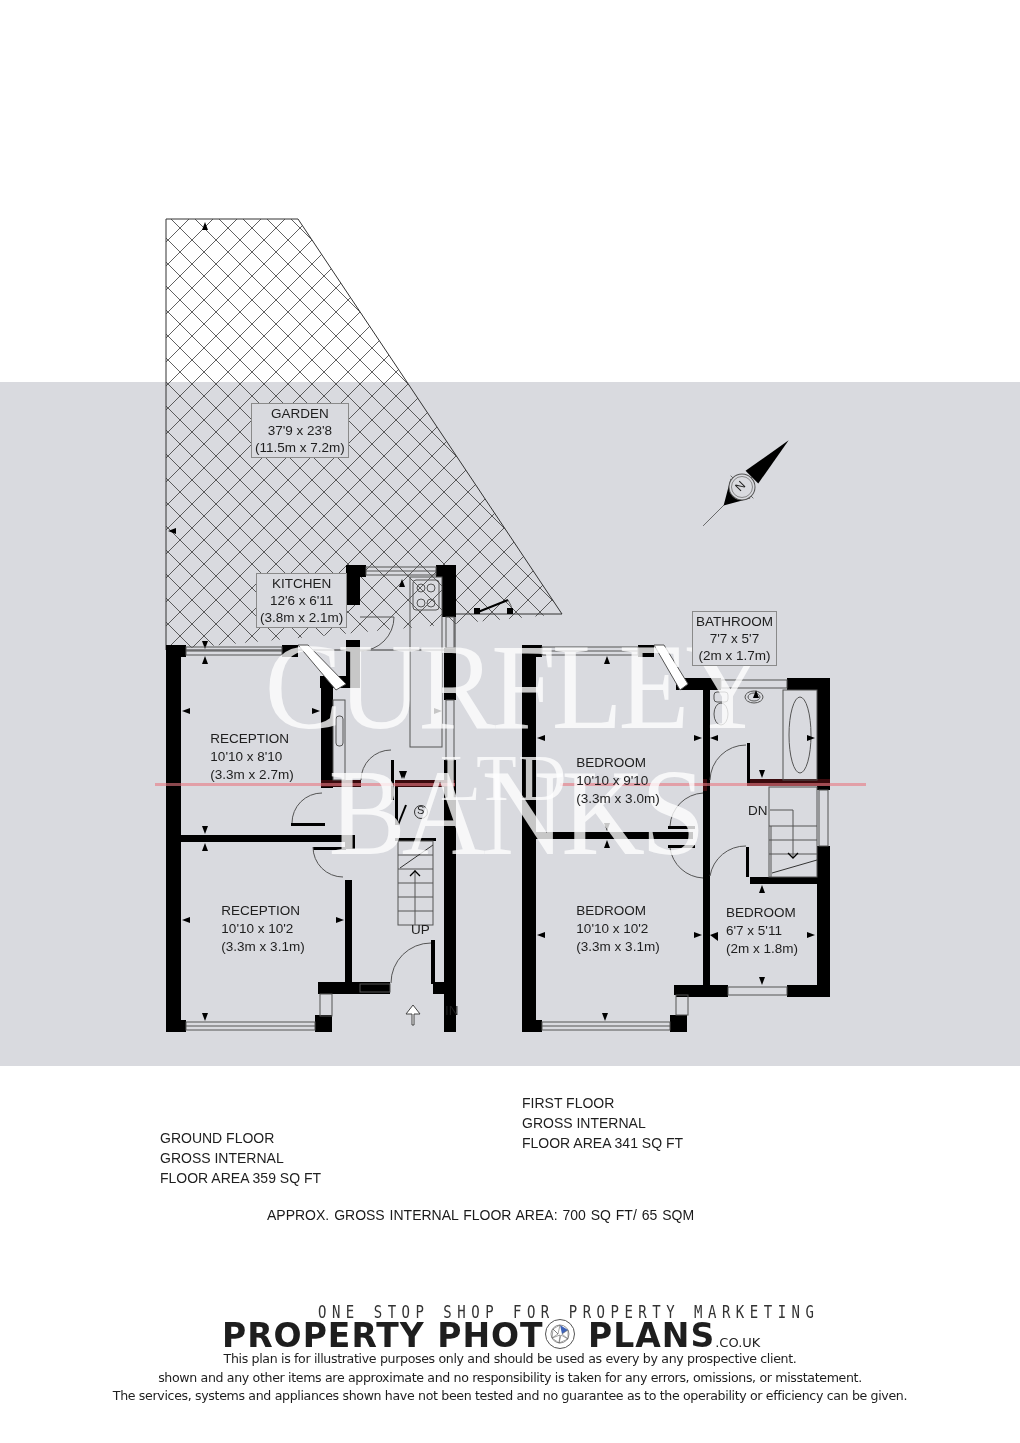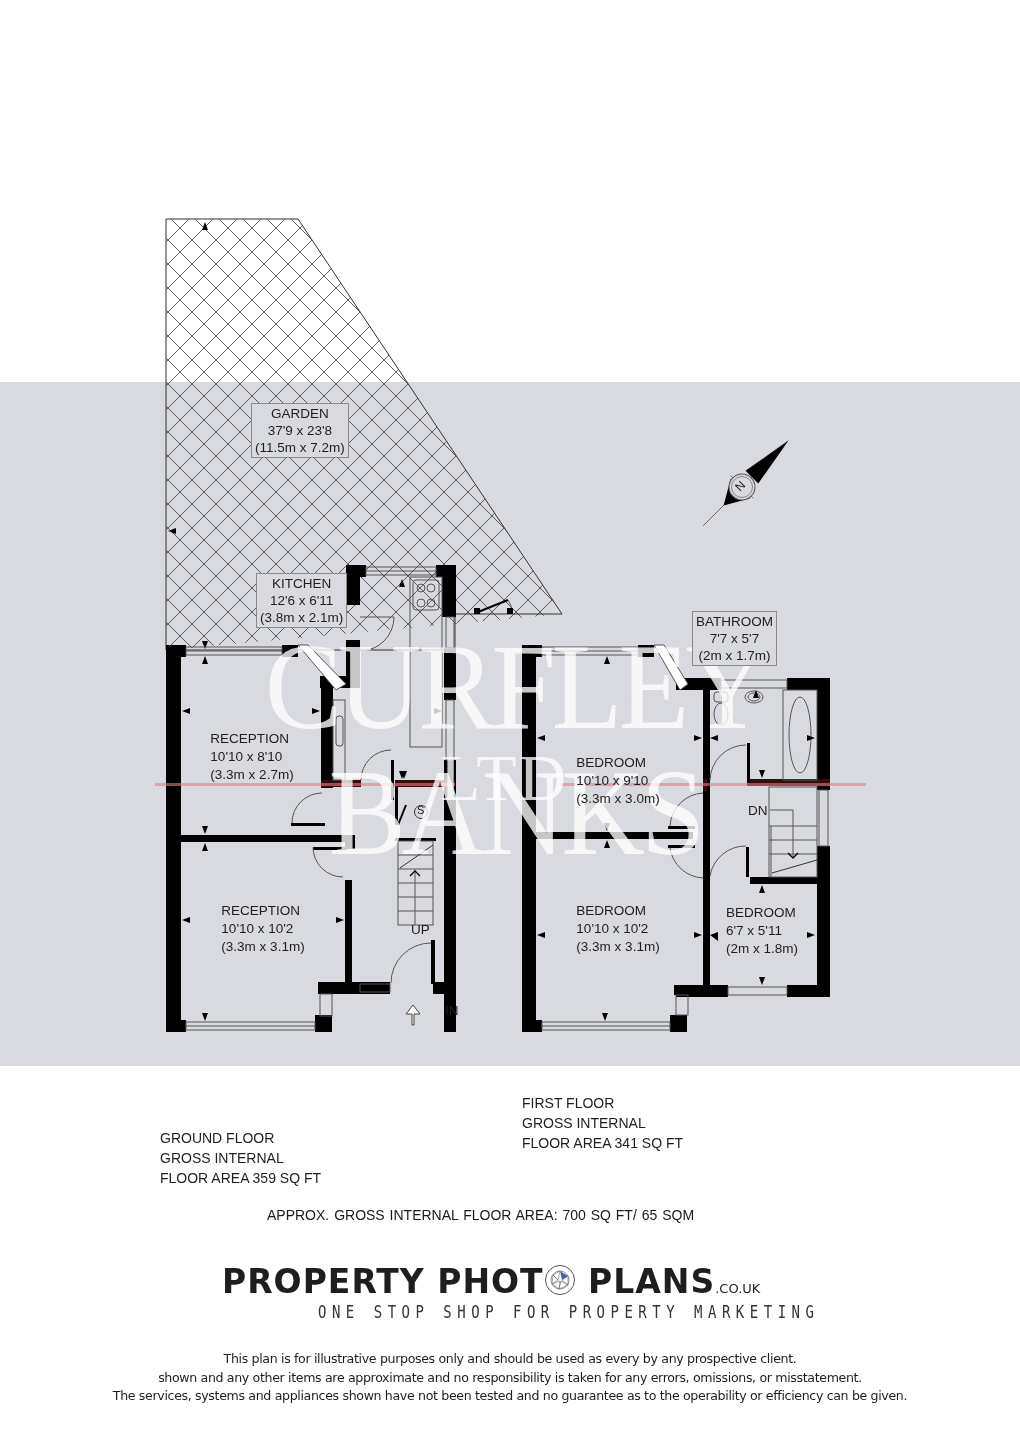--- a/index.html
+++ b/index.html
@@ -26,21 +26,21 @@
   }
   .watermark-ltd {
     position: absolute; left: 440px; top: 740px; font-family: "Liberation Serif", serif;
     font-size: 66px; color: rgba(255,255,255,0.78); letter-spacing: 2px; pointer-events: none;
   }
   .redline { position: absolute; top: 783px; height: 3px; background: rgba(232,120,130,0.6); }
   .area-block { position: absolute; font-size: 14px; line-height: 20px; color: #1e1e1e; }
   .area-block div { white-space: nowrap; }
   .total-area { position: absolute; left: 267px; top: 1207px; font-size: 14px; white-space: nowrap; word-spacing: 1px; }
   .brand {
-    position: absolute; left: 222px; top: 1262px; font-family: "DejaVu Sans", sans-serif;
+    position: absolute; left: 222px; top: 1316px; font-family: "DejaVu Sans", sans-serif;
     font-weight: bold; font-size: 33px; letter-spacing: 1px; color: #1e1e1e; white-space: nowrap;
   }
   .brand .domain { font-size: 13px; font-weight: normal; letter-spacing: 0; }
   .brand .logo-o { display: inline-block; width: 32px; height: 32px; vertical-align: -3px; }
   .tagline {
     position: absolute; left: 318px; top: 1304px; font-family: "DejaVu Sans Mono", monospace;
     font-size: 14px; letter-spacing: 5.5px; color: #333; transform: scaleY(1.3); white-space: nowrap;
   }
   .disclaimer {
     position: absolute; left: 10px; top: 1350px; width: 1000px; text-align: center;

